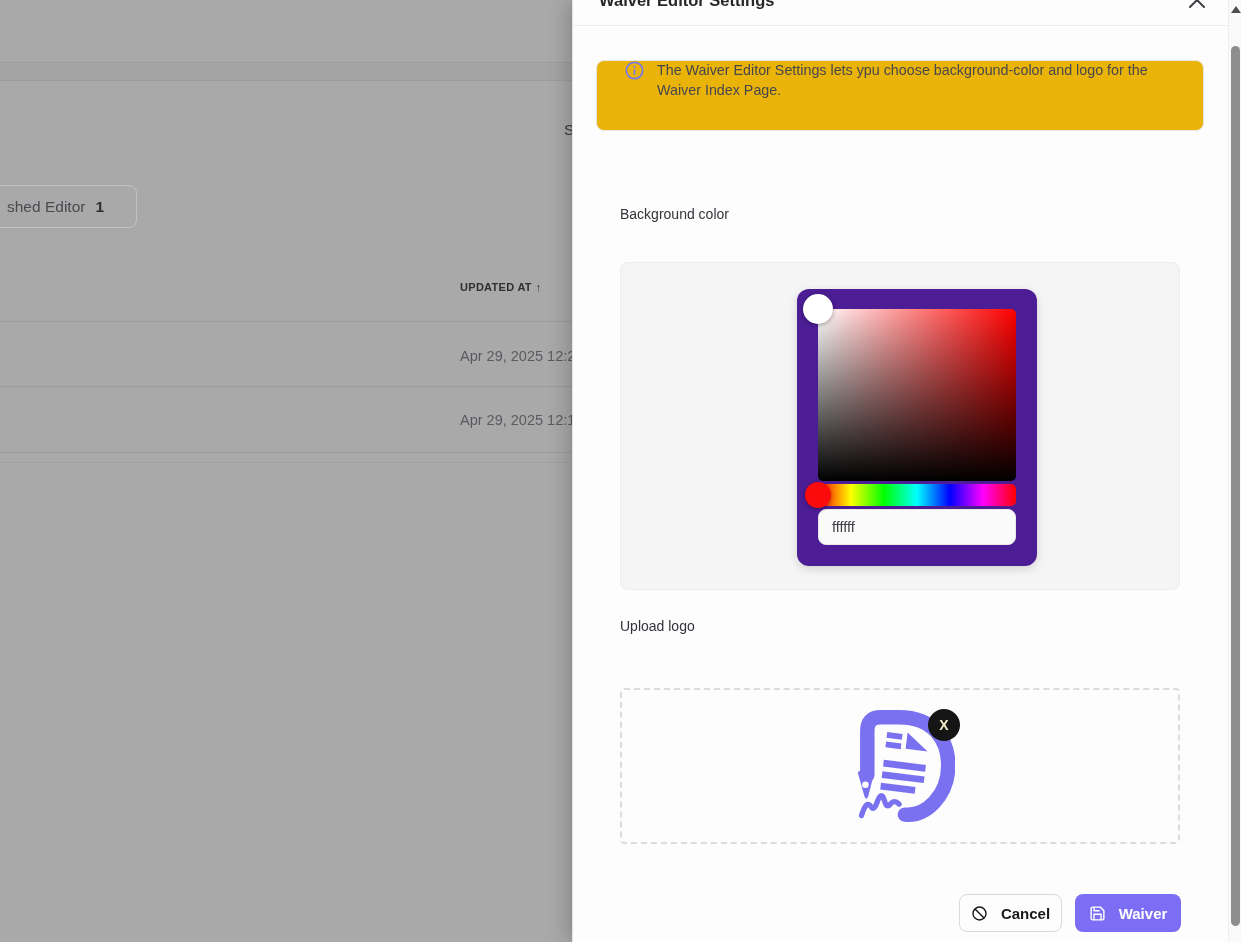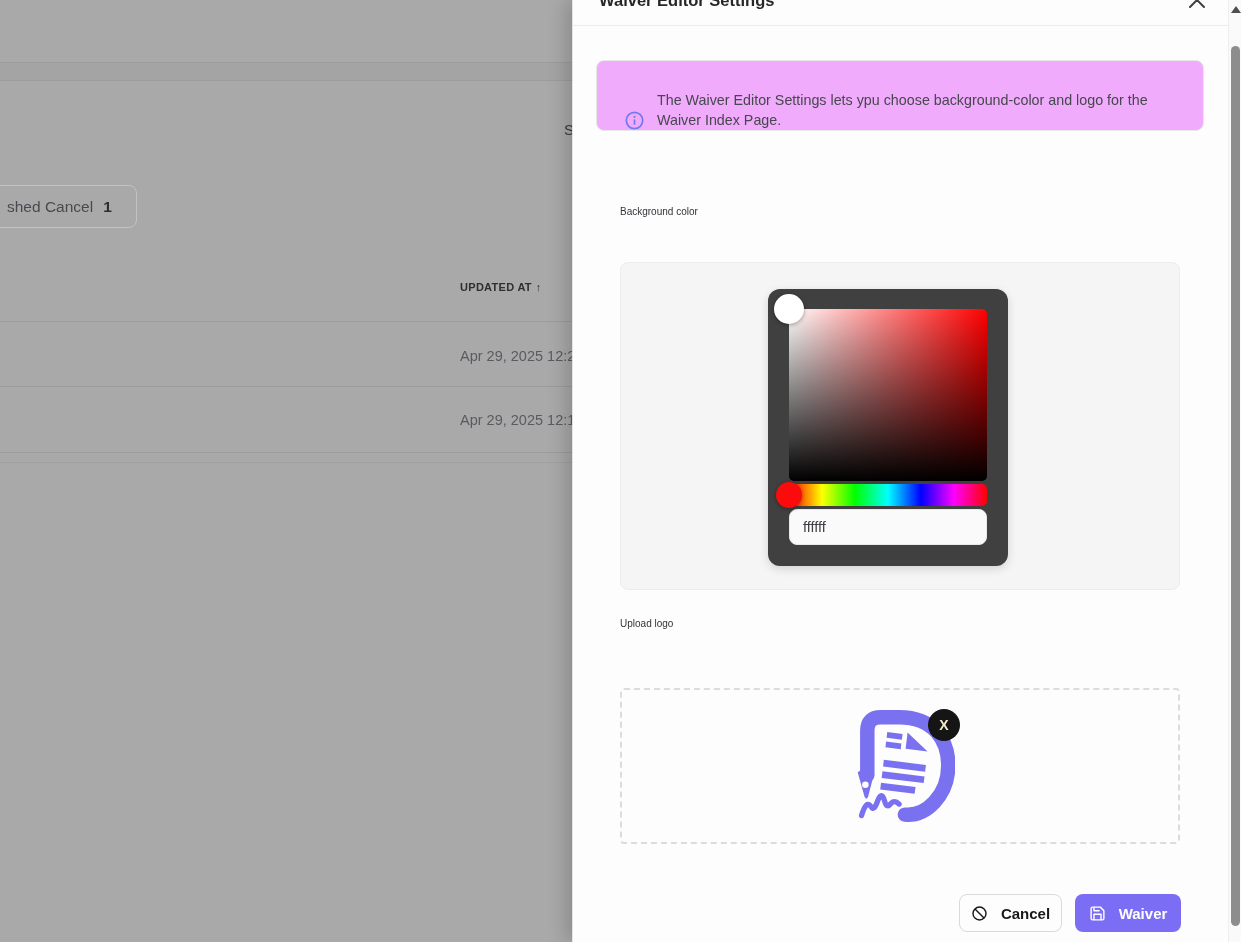--- a/index.html
+++ b/index.html
@@ -21,31 +21,31 @@
   .u-row { position:absolute; left:460px; font-size:14.5px; color:#5a5a60; white-space:nowrap; }
   .u-row.r1 { top:348px; } .u-row.r2 { top:412px; }
 
   
   .drawer { position:absolute; left:572px; top:0; width:656px; height:942px; background:#fdfdfd;
             border-left:1px solid #e3e3e3; box-shadow:-6px 0 18px rgba(0,0,0,.18); overflow:hidden;padding-left:16px; }
   .drawer-title { position:absolute; left:26px; top:-9px; font-size:16.5px; font-weight:600; color:#27272a; white-space:nowrap; }
   .close-btn { position:absolute; left:612px; top:-11px; width:24px; height:24px; background:none; border:none; cursor:pointer; }
   .hdr-line { position:absolute; left:0; top:25px; width:100%; height:1px; background:#ececec; }
 
-  .info-box { position:absolute; left:23px; top:60px; width:608px; height:71px; background:#f0abfc;
-              border:1px solid #e8e8e8; border-radius:8px; display:flex; align-items:flex-end; padding-left:28px; }
+  .info-box { position:absolute; left:23px; top:60px; width:608px; height:71px; background:#eab308;
+              border:1px solid #e8e8e8; border-radius:8px; display:flex; align-items:flex-start; padding-left:28px; }
   .info-ic { flex:0 0 auto; width:19px; height:19px; margin-right:13px; }
   .info-text { width:512px; font-size:14.3px; line-height:19.5px; color:#47474e; }
 
-  .section-label { position:absolute; left:47px; font-size:10px; color:#33333a; }
+  .section-label { position:absolute; left:47px; font-size:14px; color:#33333a; }
   .lbl-bg { top:206px; } .lbl-up { top:618px;text-align:right; }
 
   .picker-panel { position:absolute; left:47px; top:262px; width:560px; height:328px;
                   background:#f6f5f5; border:1px solid #ececec; border-radius:8px; }
-  .picker-card { position:absolute; left:147px; top:26px; width:240px; height:277px; background:#404040;
+  .picker-card { position:absolute; left:176px; top:26px; width:240px; height:277px; background:#4c1d95;
                  border-radius:12px; box-shadow:0 3px 10px rgba(0,0,0,.14); padding:20px 21px; }
   .sat { position:relative; width:198px; height:172px; border-radius:5px;
          background:linear-gradient(to top, #000, rgba(0,0,0,0)), linear-gradient(to right, #fff, #f00); }
   .sat-handle { position:absolute; left:-15px; top:-15px; width:30px; height:30px; border-radius:50%;
                 background:#fff; box-shadow:0 1px 4px rgba(0,0,0,.35); }
   .hue { position:relative; width:198px; height:22px; margin-top:3px; border-radius:5px;
          background:linear-gradient(to right,#f00,#ff0 16.6%,#0f0 33.3%,#0ff 50%,#00f 66.6%,#f0f 83.3%,#f00); }
   .hue-handle { position:absolute; left:-13px; top:-2px; width:26px; height:26px; border-radius:50%;
                 background:#fb0b0b; box-shadow:0 1px 4px rgba(0,0,0,.35); }
   .hex-input { display:block; width:198px; height:36px; margin-top:3px; border:1px solid #e8e8e8;
@@ -77,21 +77,21 @@
 <div class="stage">
 
   <div class="underlay">
     <div class="hline" style="top:62px"></div>
     <div class="band"></div>
     <div class="hline" style="top:80px"></div>
 
     <span class="partial-s">S</span>
 
     <div class="u-tab">
-      <span>shed Cancel</span>
+      <span>shed Editor</span>
       <b>1</b>
     </div>
 
     <div class="u-th">
       <span>UPDATED AT</span><span class="arrow">↑</span>
     </div>
 
     <div class="hline" style="top:321px"></div>
     <div class="u-row r1">
       <span>Apr 29, 2025 12:2</span>

